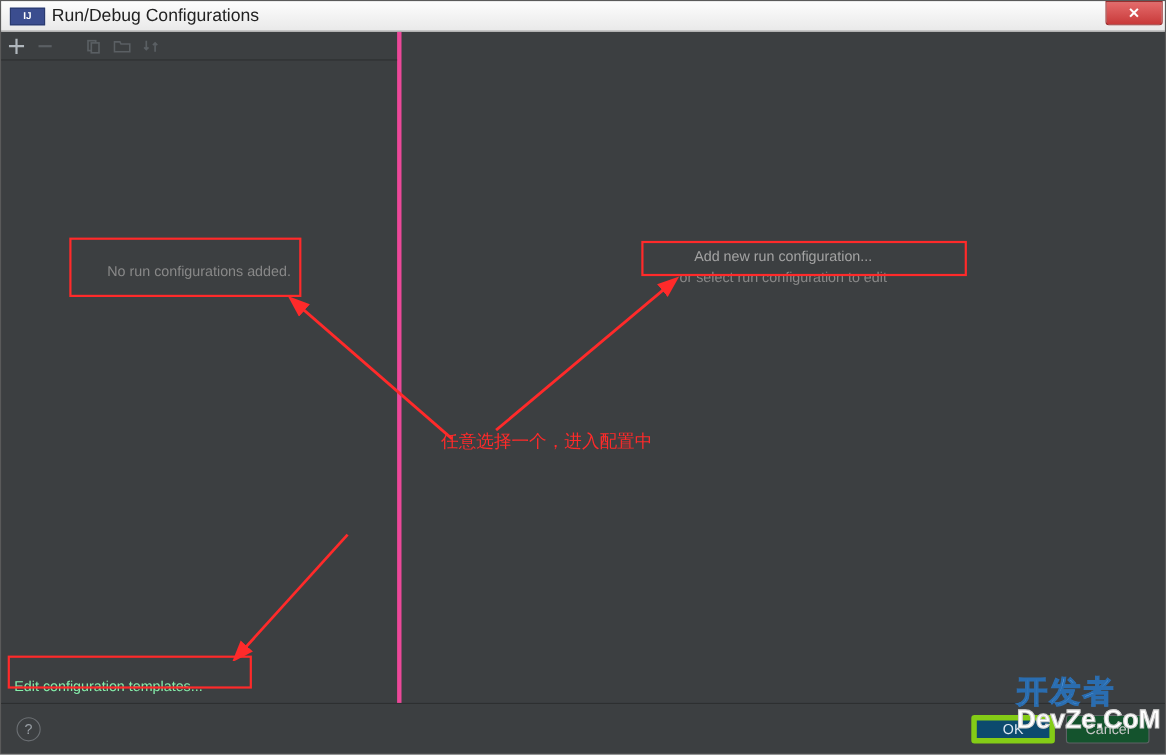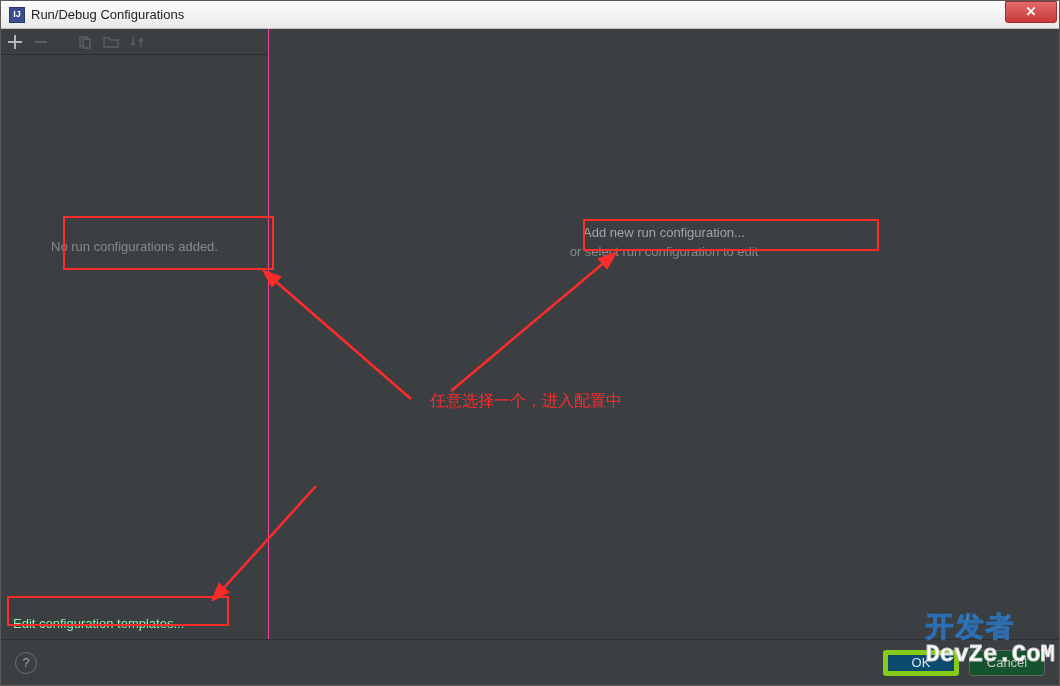--- a/index.html
+++ b/index.html
@@ -1,46 +1,46 @@
 <!DOCTYPE html>
 <html><head>
   <meta charset="utf-8">
   <style>
     * { box-sizing: border-box; margin: 0; padding: 0; }
     html, body { width: 1060px; height: 686px; font-family: "Segoe UI", Arial, sans-serif; font-size: 13px; color: #bbb; background: #fff; overflow: hidden; }
     .window { width: 1060px; height: 686px; position: relative; background: #3c3f41; border: 1px solid #5a5a5a; }
     .titlebar { height: 28px; background: linear-gradient(#fdfdfd, #e9e9e9); border-bottom: 1px solid #bfbfbf; display: flex; align-items: center; }
-    .titlebar-icon { width: 16px; height: 16px; margin: 0 6px 0 8px; background: #3b4d8f; border: 1px solid #2a3a6e; display:flex; align-items:center; justify-content:center; }
+    .titlebar-icon { width: 32px; height: 16px; margin: 0 6px 0 8px; background: #3b4d8f; border: 1px solid #2a3a6e; display:flex; align-items:center; justify-content:center; }
     .titlebar-icon span { color:#fff; font-size:9px; font-weight:bold; line-height:1;}
-    .titlebar-text { color: #222; flex:1; font-size:13px; }
+    .titlebar-text { color: #222; flex:1; font-size:16px; }
     .titlebar-close { width: 52px; height: 22px; margin-right: 2px; background: linear-gradient(#e46b6b,#c83a3a); border:1px solid #9c2e2e; border-radius: 0 0 3px 3px; display:flex; align-items:center; justify-content:center; position:relative; top:-3px;}
     .titlebar-close span { color:#fff; font-weight:bold; font-size:13px;}
     .body { display:flex; height: calc(100% - 28px - 46px); }
-    .left { width: 268px; border-right: 1px solid #ec4899; display:flex; flex-direction:column; }
+    .left { width: 364px; border-right: 4px solid #ec4899; display:flex; flex-direction:column; }
     .toolbar { height: 26px; border-bottom: 1px solid #2d2f30; display:flex; align-items:center; padding: 0 6px; gap: 10px;}
     .tb-icon { width:16px; height:16px; display:flex; align-items:center; justify-content:center; color:#9aa0a6;}
     .tb-icon.dim { color:#5a5f63; }
     .tb-sep { width:8px; }
     .left-content { flex:1; position:relative; }
     .left-empty { text-align:center; color:#888; line-height:1.9; }
     .link { color:#a3a3a3; }
     .shortcut { color:#888; }
     .right { flex:1; position:relative; }
     .right-empty { text-align:center; position:absolute; left:0; right:0; }
     .edit-templates { position:absolute; left:12px; bottom:8px; color:#86efac; }
     .footer { height:46px; border-top:1px solid #2d2f30; display:flex; align-items:center; padding: 0 14px; gap:10px;}
     .help { width:22px; height:22px; border-radius:11px; border:1px solid #6b6f73; color:#9aa0a6; display:flex; align-items:center; justify-content:center; font-size:13px;}
     .spacer { flex:1; }
     .btn { min-width:76px; height:26px; border-radius:3px; display:flex; align-items:center; justify-content:center; font-size:13px; }
     .btn-primary { background:#0c4a6e; border:5px solid #84cc16; color:#dbe7f3; }
     .btn-default { background:#14532d; border:1px solid #5e6366; color:#c8c8c8; }
     .annot-box { position:absolute; border:2px solid #ff2a2a; pointer-events:none; }
     .annot-text { position:absolute; color:#ff2a2a; font-size:16px; font-weight:500; pointer-events:none;}
     .arrow-svg { position:absolute; pointer-events:none; }
-    .watermark { position:absolute; right:4px; bottom:18px; text-align:left; pointer-events:none; font-family: Liberation Mono, monospace; margin-left: 48px;}
+    .watermark { position:absolute; right:4px; bottom:18px; text-align:left; pointer-events:none; font-family: Liberation Sans, sans-serif; margin-left: 48px;}
     .wm-cn { color:#6fb7ff; font-size:28px; font-weight:bold; letter-spacing:2px; -webkit-text-stroke: 1px #2a6db0; line-height:1;}
     .wm-en { color:#fff; font-size:24px; font-weight:bold; -webkit-text-stroke: 1px #d0d0d0; line-height:1;}
   </style>
 </head>
 <body>
 
 <div class="window">
 
   <div class="titlebar">
     <div class="titlebar-icon">
@@ -108,21 +108,21 @@
       </div>
     <div class="btn btn-default">
         <span>Cancel</span>
       </div>
   </div>
 
   <div class="annot-box" style="left:62px; top:215px; width:211px; height:54px;"></div>
   <div class="annot-box" style="left:582px; top:218px; width:296px; height:32px;"></div>
   <div class="annot-box" style="left:6px; top:595px; width:222px; height:30px;"></div>
 
-  <div class="annot-text" style="left:400px; top:390px;margin-left:29px;">任意选择一个，进入配置中</div>
+  <div class="annot-text" style="left:400px; top:390px;">任意选择一个，进入配置中</div>
 
   <svg class="arrow-svg" style="left:260px; top:268px;" width="160" height="140">
     <defs>
         <marker id="ah1" markerWidth="10" markerHeight="10" refX="2" refY="3" orient="auto">
           <path d="M0,0 L0,6 L8,3 z" fill="#ff2a2a"></path>
         </marker>
       </defs>
     <line x1="150" y1="130" x2="12" y2="10" stroke="#ff2a2a" stroke-width="2.5" marker-end="url(#ah1)"></line>
   </svg>
 

